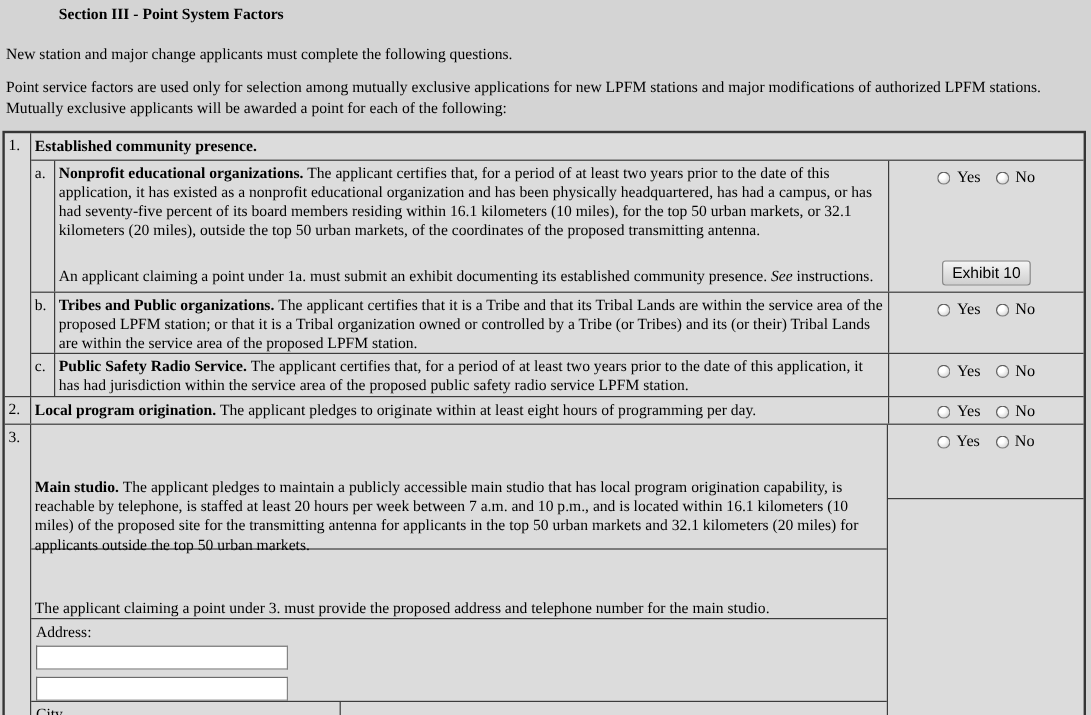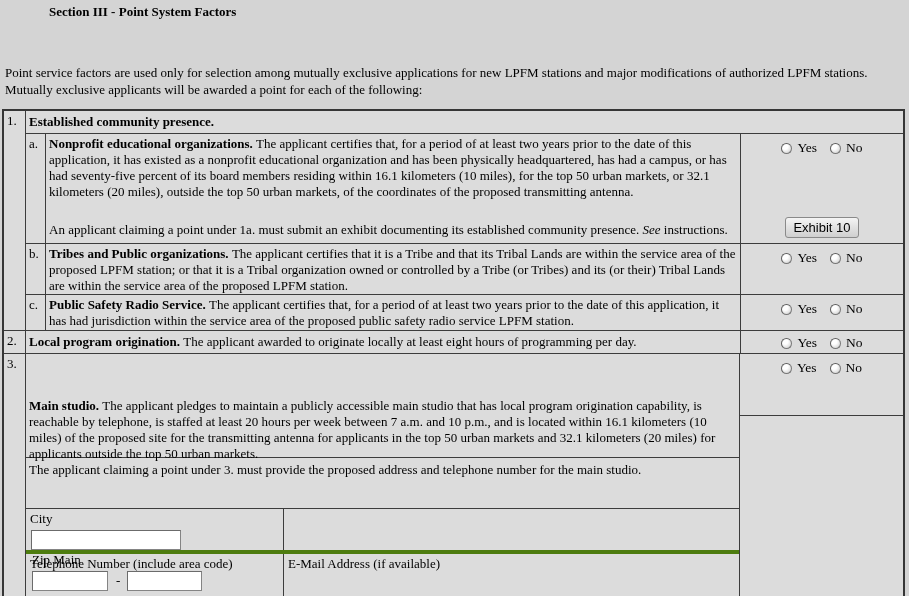--- a/index.html
+++ b/index.html
@@ -32,21 +32,21 @@
   .cell-1a { display:flex; flex-direction:column; justify-content:space-between; padding-bottom:5px; }
   .rightcell { width:163px; border-left:1px solid #3c3c3c; display:flex; flex-direction:column; align-items:center; }
   .row2 { height:23px; }
   .row2 .textcell { padding-top:3px; }
 
   .row3mid { flex:1; display:flex; flex-direction:column; min-width:0; }
   .row3right { width:164px; border-left:1px solid #3c3c3c; display:flex; flex-direction:column; }
   .r3yesno { height:62px; border-bottom:1px solid #3c3c3c; display:flex; flex-direction:column; align-items:center; }
   .r3empty { flex:1; }
   .mainstudio { height:62px; border-bottom:1px solid #3c3c3c; padding:2px 4px 0 3px;margin-top:42px; }
-  .claiming  { height:51px; border-bottom:1px solid #3c3c3c; padding:4px 4px 0 3px; }
+  .claiming  { height:51px; border-bottom:1px solid #3c3c3c; padding:4px 4px 0 3px;margin-top:37px; }
   .addrbox   { height:70px; border-bottom:1px solid #3c3c3c; padding:3px 0 0 4px; }
   .cityrow   { height:45px; border-bottom:4px solid #4d7c0f; display:flex;flex-direction:column; }
   .phonerow  { flex:1; display:flex; }
   .citycell  { width:258px; border-right:1px solid #3c3c3c; padding:2px 0 0 4px; }
   .statecell { width:233px; border-right:1px solid #3c3c3c; padding:2px 0 0 4px; }
   .zipcell   { flex:1; padding:2px 0 0 6px; }
   .phonecell { width:258px; border-right:1px solid #3c3c3c; padding:2px 0 0 4px; }
   .emailcell { flex:1; padding:2px 0 0 4px; }
 
   .tinput {
@@ -81,20 +81,21 @@
     border:1px solid #8a8a8a; border-radius:3px; cursor:default;
   }
   b.lead { font-weight:bold; }
 </style>
 </head>
 <body>
 
 <div class="screen">
 
   <div class="page-title">Section III - Point System Factors</div>
+  <div class="intro1">New station and major change applicants must complete the following questions.</div>
   <div class="intro2">Point service factors are used only for selection among mutually exclusive applications for new LPFM stations and major modifications of authorized LPFM stations. Mutually exclusive applicants will be awarded a point for each of the following:</div>
 
   <div class="ptable">
 
     <div class="trow">
       <div class="numcell">1.</div>
       <div class="rowbody">
         <div class="rowheading">Established community presence.</div>
 
         <div class="subrow sub-a">
@@ -137,39 +138,44 @@
               <span class="radio second"></span>
               <span class="rlabel">No</span>
             </div>
           </div>
         </div>
       </div>
     </div>
 
     <div class="trow row2">
       <div class="numcell">2.</div>
-      <div class="textcell"><b class="lead">Local program origination. </b><span>The applicant awarded to originate locally at least eight hours of programming per day.</span></div>
+      <div class="textcell"><b class="lead">Local program origination. </b><span>The applicant pledges to originate within at least eight hours of programming per day.</span></div>
       <div class="rightcell rc-2">
         <div class="yesno">
           <span class="radio"></span>
           <span class="rlabel">Yes</span>
           <span class="radio second"></span>
           <span class="rlabel">No</span>
         </div>
       </div>
     </div>
 
     <div class="trow row3">
       <div class="numcell">3.</div>
 
       <div class="row3mid">
         <div class="mainstudio"><b class="lead">Main studio. </b><span>The applicant pledges to maintain a publicly accessible main studio that has local program origination capability, is reachable by telephone, is staffed at least 20 hours per week between 7 a.m. and 10 p.m., and is located within 16.1 kilometers (10 miles) of the proposed site for the transmitting antenna for applicants in the top 50 urban markets and 32.1 kilometers (20 miles) for applicants outside the top 50 urban markets.</span></div>
 
         <div class="claiming">The applicant claiming a point under 3. must provide the proposed address and telephone number for the main studio.</div>
 
+        <div class="addrbox">
+          <div>Address:</div>
+          <input class="tinput addr-input" type="text" style="">
+          <input class="tinput addr-input" type="text" style="">
+        </div>
 
         <div class="cityrow">
           <div class="citycell">
             <div>City</div>
             <input class="tinput city-input" type="text" style="">
           </div>
           <div class="zipcell">
             <div>Zip Main</div>
             <div class="zipline">
               <input class="tinput zip-input" type="text" style="">

